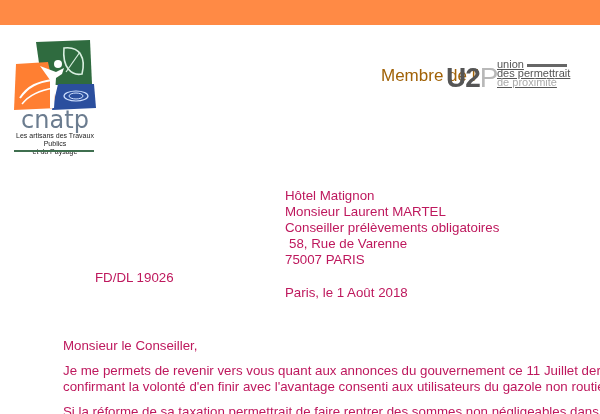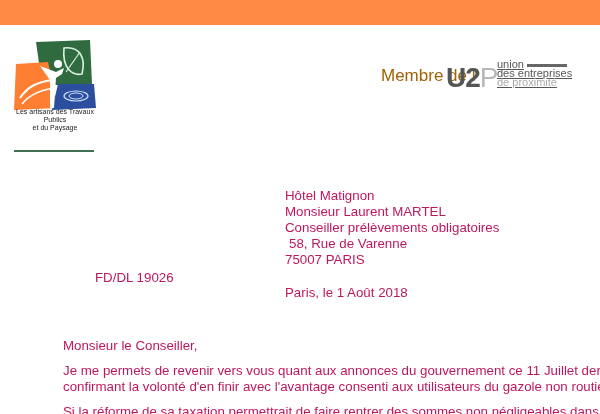--- a/index.html
+++ b/index.html
@@ -35,30 +35,31 @@
   <path d="M8 60 C16 48 26 44 40 42" stroke="#fff" stroke-width="2" fill="none"></path>
   <path d="M10 66 C18 56 28 52 42 50" stroke="#fff" stroke-width="1.5" fill="none"></path>
   <path d="M46 46 L82 46 L84 70 L40 72 Z" fill="#2b4f9e"></path>
   <ellipse cx="64" cy="58" rx="12" ry="5" fill="none" stroke="#cfe0ff" stroke-width="1.2"></ellipse>
   <ellipse cx="64" cy="58" rx="7" ry="3" fill="none" stroke="#cfe0ff" stroke-width="1"></ellipse>
   <circle cx="46" cy="26" r="4" fill="#fff"></circle>
   <path d="M28 28 L44 34 L52 30 L50 36 L44 40 L42 70 L38 70 L38 42 Z" fill="#fff"></path>
 </svg>
 
 <div class="logo-text">
+  <div class="logo-word">cnatp</div>
   <div class="logo-tag">Les artisans des Travaux Publics</div>
   <div class="logo-tag">et du Paysage</div>
 </div>
 <div class="logo-rule"></div>
 
 <div class="member">Membre de l'</div>
 <div class="u2p"><span>U2</span><span class="p">P</span></div>
 <div class="u2p-side">
   <div><span>union</span><span class="u2p-bar"></span></div>
-  <div>des entreprises</div>
+  <div>des permettrait</div>
   <div class="l3">de proximité</div>
 </div>
 
 <div class="text" style="left:285px; top:188px;">Hôtel Matignon</div>
 <div class="text" style="left:285px; top:204px;">Monsieur Laurent MARTEL</div>
 <div class="text" style="left:285px; top:220px;">Conseiller prélèvements obligatoires</div>
 <div class="text" style="left:289px; top:236px;">58, Rue de Varenne</div>
 <div class="text" style="left:285px; top:252px;">75007 PARIS</div>
 
 <div class="text" style="left:63px; top:270px;margin-left:32px;">FD/DL 19026</div>

